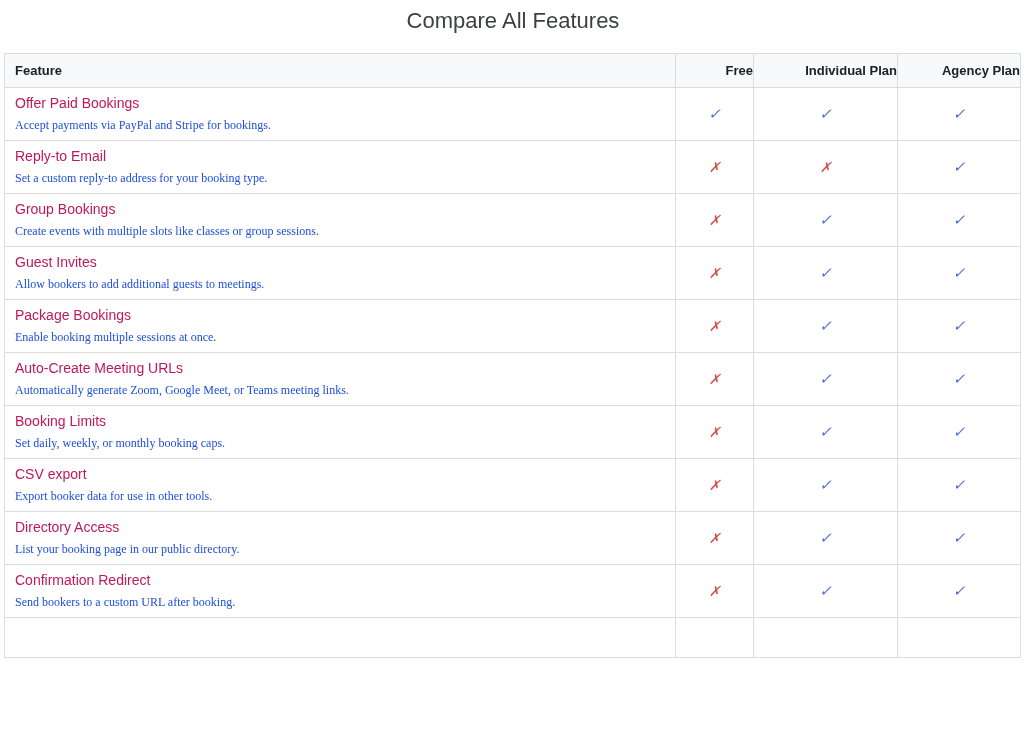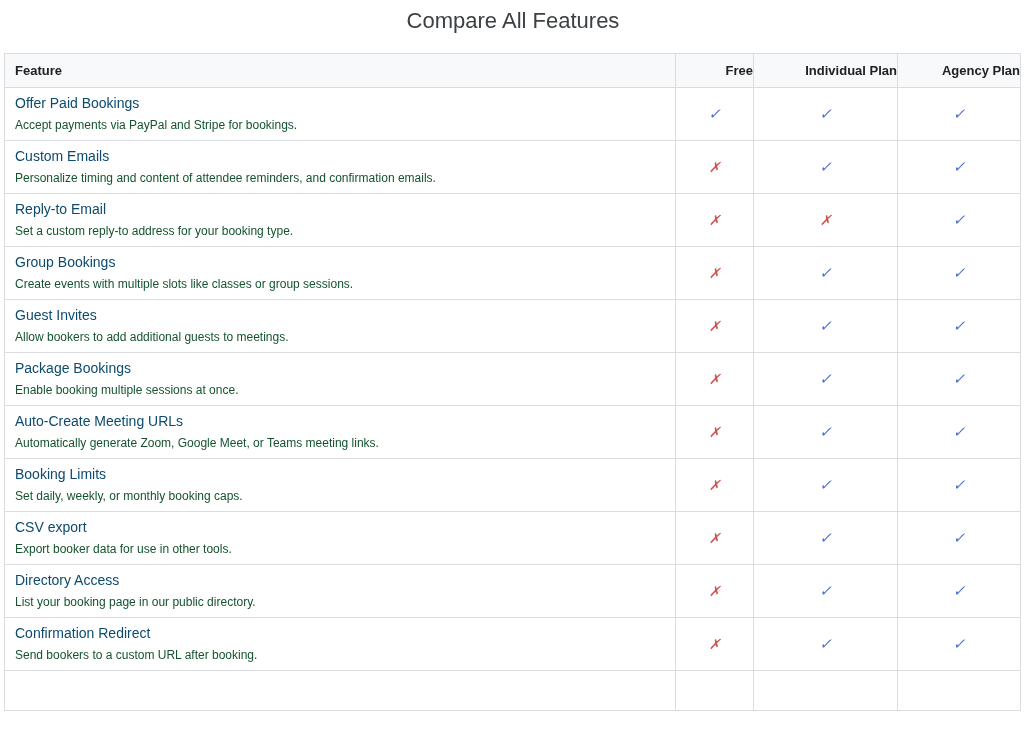--- a/index.html
+++ b/index.html
@@ -37,27 +37,28 @@
     color: #202124;
     text-align: right;
     padding: 0;
   }
   thead th.feature-h { text-align: left; padding-left: 10px; }
   tbody td { height: 53px; background: #ffffff; vertical-align: middle; }
   td.feature-cell { padding: 7px 10px 8px 10px; }
   .feature-title {
     font-size: 14px;
     line-height: 17px;
-    color: #0c4a6e;
+    color: #be185d;
   }
   .feature-desc {
     font-size: 12px;
     line-height: 14px;
-    color: #14532d;
+    color: #1d4ed8;
     margin-top: 6px;
+    font-family: Liberation Serif, serif;
   }
   td.mark { text-align: center; padding: 0; }
   span.check {
     color: var(--check, #4c6ed3);
     font-size: 15px;
     font-style: italic;
   }
   span.cross {
     color: var(--cross, #d0544d);
     font-size: 14px;
@@ -89,29 +90,20 @@
   <tr>
     <td class="feature-cell">
       <div class="feature-title">Offer Paid Bookings</div>
       <div class="feature-desc">Accept payments via PayPal and Stripe for bookings.</div>
     </td>
     <td class="mark"><span class="check">✓</span></td>
     <td class="mark"><span class="check">✓</span></td>
     <td class="mark"><span class="check">✓</span></td>
   </tr>
 
-  <tr>
-    <td class="feature-cell">
-      <div class="feature-title">Custom Emails</div>
-      <div class="feature-desc">Personalize timing and content of attendee reminders, and confirmation emails.</div>
-    </td>
-    <td class="mark"><span class="cross">✗</span></td>
-    <td class="mark"><span class="check">✓</span></td>
-    <td class="mark"><span class="check">✓</span></td>
-  </tr>
 
   <tr>
     <td class="feature-cell">
       <div class="feature-title">Reply-to Email</div>
       <div class="feature-desc">Set a custom reply-to address for your booking type.</div>
     </td>
     <td class="mark"><span class="cross">✗</span></td>
     <td class="mark"><span class="cross">✗</span></td>
     <td class="mark"><span class="check">✓</span></td>
   </tr>

